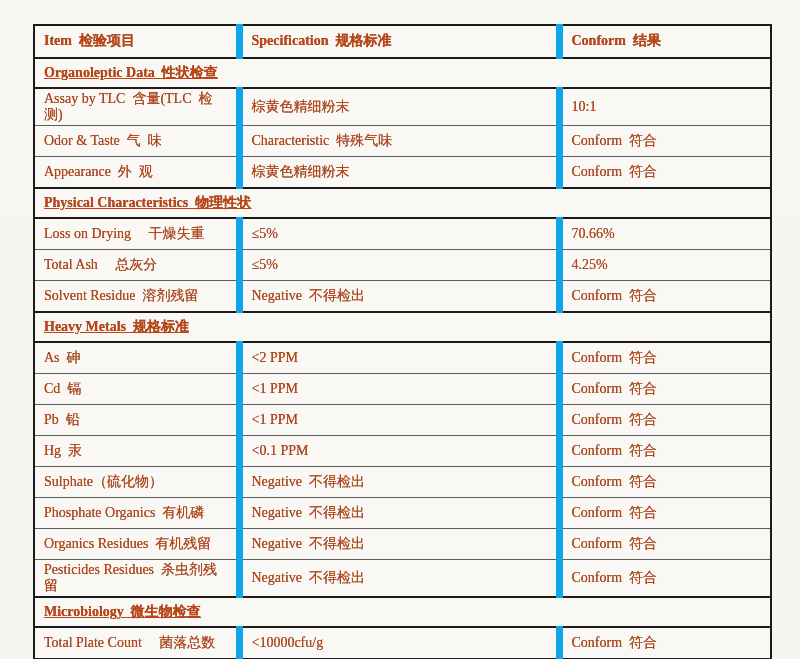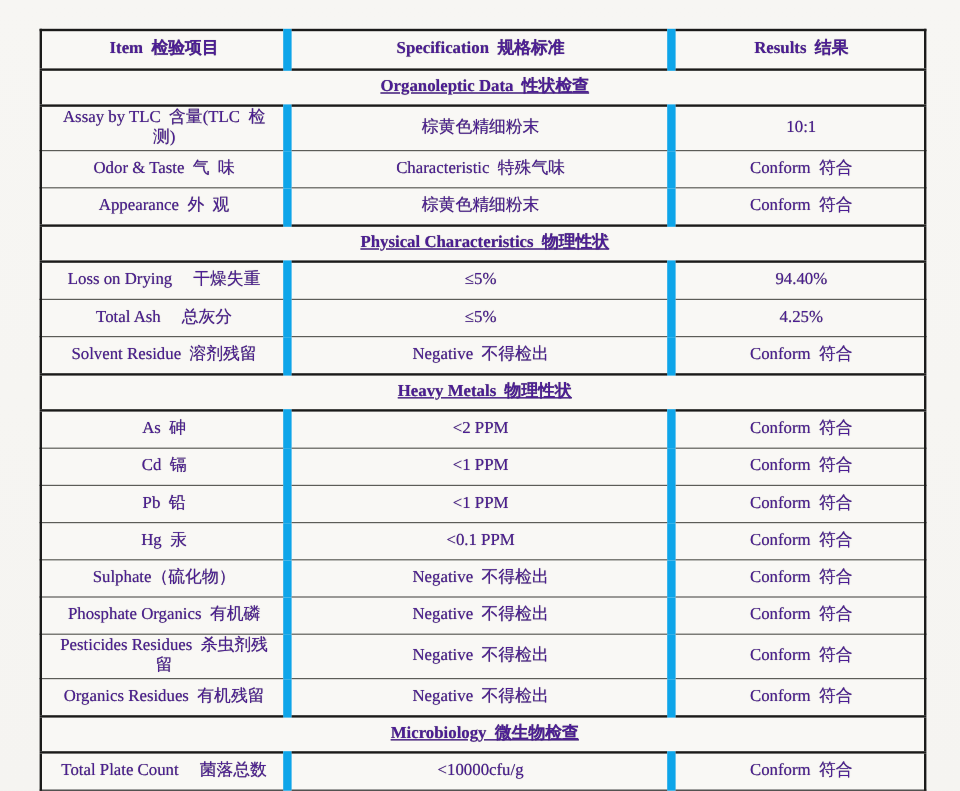--- a/index.html
+++ b/index.html
@@ -26,22 +26,22 @@
     border-collapse: collapse;
     table-layout: fixed;
     background: #f9f8f5;
     border: 2px solid #1b1b1a;
   }
   col.c-item   { width: 205px; }
   col.c-spec   { width: 320px; }
   col.c-result { width: 212px; }
   th, td {
     font-size: 14px;
-    color: #4c1d95;
-    text-align: center;
+    color: #c2410c;
+    text-align: left;
     vertical-align: middle;
     padding: 2px 6px 2px 9px;
     white-space: pre-wrap;
     overflow: hidden;
     text-shadow: 0 0 0.6px rgba(30,30,28,0.65);
     line-height: 1.15;
   }
   tr.head-row th {
     font-weight: bold;
     height: 27px;
@@ -76,21 +76,21 @@
     <colgroup>
       <col class="c-item">
         <col class="c-spec">
         <col class="c-result">
     </colgroup>
 
     <tbody>
         <tr class="head-row">
       <th>Item  检验项目</th>
       <th class="v">Specification  规格标准</th>
-      <th class="v">Results  结果</th>
+      <th class="v">Conform  结果</th>
     </tr>
 
     <tr class="section-row">
       <td colspan="3">Organoleptic Data  性状检查</td>
     </tr>
     <tr class="data-row">
       <td>Assay by TLC  含量(TLC  检测)</td>
       <td class="v">棕黄色精细粉末</td>
       <td class="v">10:1</td>
     </tr>
@@ -104,35 +104,35 @@
       <td class="v">棕黄色精细粉末</td>
       <td class="v">Conform  符合</td>
     </tr>
 
     <tr class="section-row">
       <td colspan="3">Physical Characteristics  物理性状</td>
     </tr>
     <tr class="data-row">
       <td>Loss on Drying     干燥失重</td>
       <td class="v">≤5%</td>
-      <td class="v">94.40%</td>
+      <td class="v">70.66%</td>
     </tr>
     <tr class="data-row">
       <td>Total Ash     总灰分</td>
       <td class="v">≤5%</td>
       <td class="v">4.25%</td>
     </tr>
     <tr class="data-row">
       <td>Solvent Residue  溶剂残留</td>
       <td class="v">Negative  不得检出</td>
       <td class="v">Conform  符合</td>
     </tr>
 
     <tr class="section-row">
-      <td colspan="3">Heavy Metals  物理性状</td>
+      <td colspan="3">Heavy Metals  规格标准</td>
     </tr>
     <tr class="data-row">
       <td>As  砷</td>
       <td class="v">&lt;2 PPM</td>
       <td class="v">Conform  符合</td>
     </tr>
     <tr class="data-row">
       <td>Cd  镉</td>
       <td class="v">&lt;1 PPM</td>
       <td class="v">Conform  符合</td>
@@ -151,26 +151,26 @@
       <td>Sulphate（硫化物）</td>
       <td class="v">Negative  不得检出</td>
       <td class="v">Conform  符合</td>
     </tr>
     <tr class="data-row">
       <td>Phosphate Organics  有机磷</td>
       <td class="v">Negative  不得检出</td>
       <td class="v">Conform  符合</td>
     </tr>
     <tr class="data-row">
-      <td>Pesticides Residues  杀虫剂残留</td>
+      <td>Organics Residues  有机残留</td>
       <td class="v">Negative  不得检出</td>
       <td class="v">Conform  符合</td>
     </tr>
     <tr class="data-row">
-      <td>Organics Residues  有机残留</td>
+      <td>Pesticides Residues  杀虫剂残留</td>
       <td class="v">Negative  不得检出</td>
       <td class="v">Conform  符合</td>
     </tr>
 
     <tr class="section-row">
       <td colspan="3">Microbiology  微生物检查</td>
     </tr>
     <tr class="data-row">
       <td>Total Plate Count     菌落总数</td>
       <td class="v">&lt;10000cfu/g</td>

